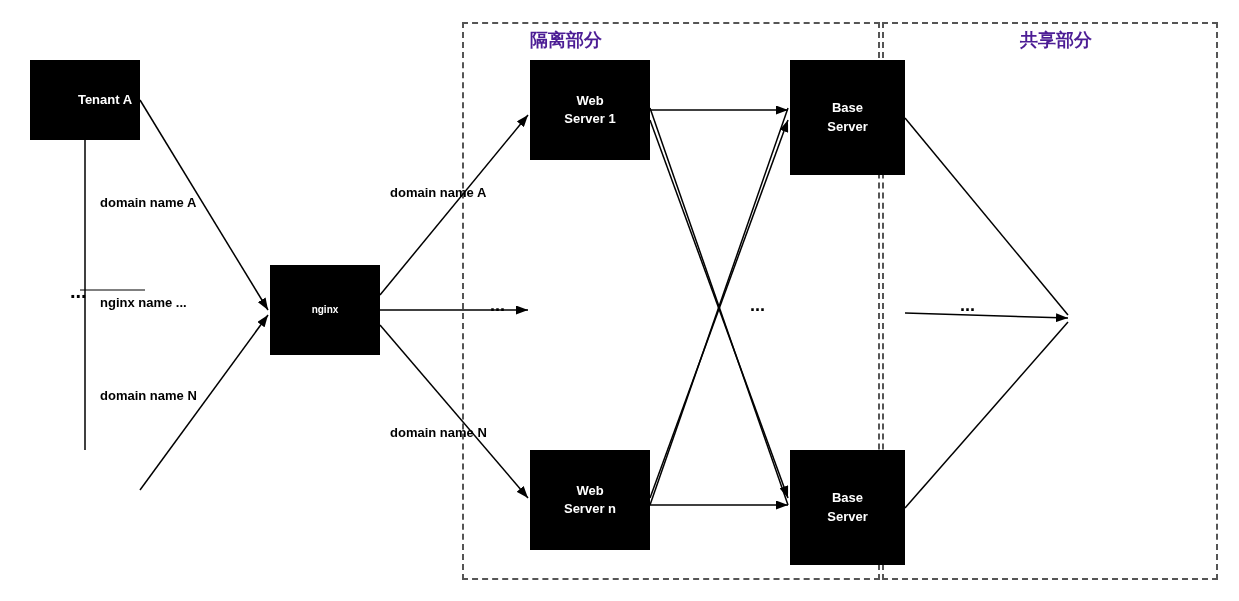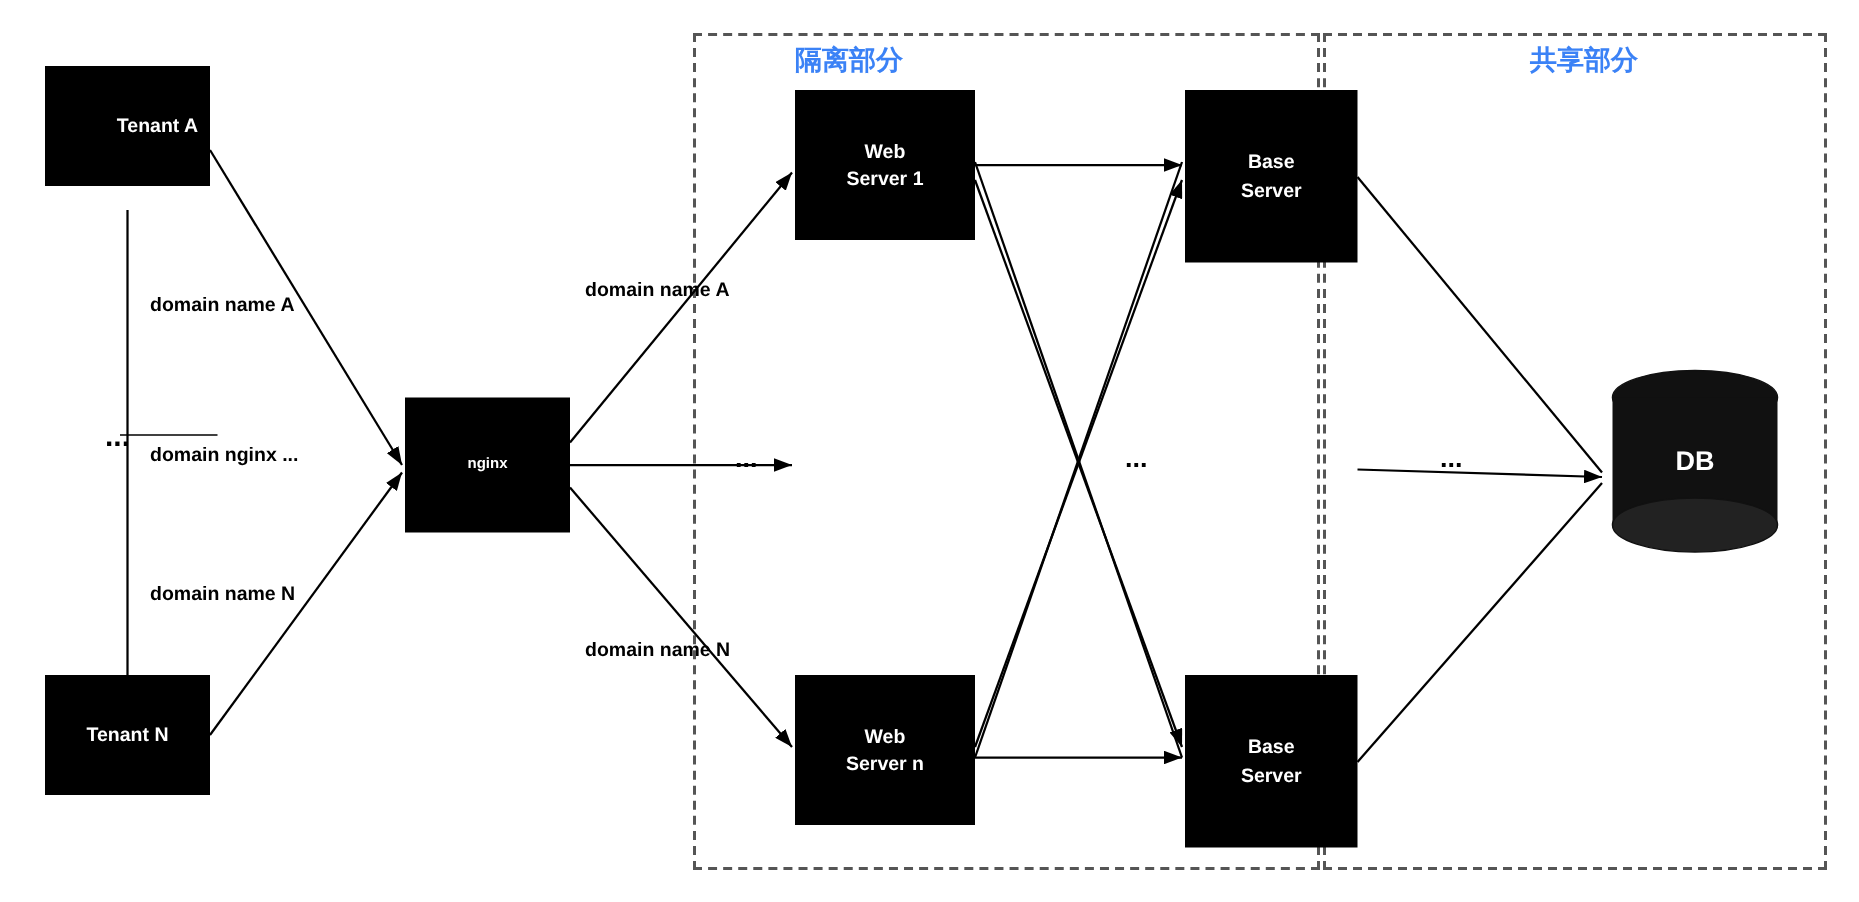--- a/index.html
+++ b/index.html
@@ -27,21 +27,21 @@
       text-align: center;
       font-size: 14px;
       font-weight: bold;
       line-height: 1.4;
     }
     
     .section-label {
       position: absolute;
       font-size: 18px;
       font-weight: bold;
-      color: #3b82f6;
+      color: #4c1d95;
     }
     
     .arrow-label {
       position: absolute;
       font-size: 13px;
       color: #000;
       font-weight: bold;
     }
     
     .dashed-section {
@@ -105,27 +105,24 @@
     <line x1="905" y1="118" x2="1068" y2="315" stroke="#000" stroke-width="1.5"></line>
     <line x1="905" y1="508" x2="1068" y2="322" stroke="#000" stroke-width="1.5"></line>
 
     <line x1="905" y1="313" x2="1068" y2="318" stroke="#000" stroke-width="1.5" marker-end="url(#arrowhead)"></line>
 
     <line x1="85" y1="140" x2="85" y2="450" stroke="#000" stroke-width="1.5"></line>
 
     <line x1="80" y1="290" x2="145" y2="290" stroke="#000" stroke-width="1" stroke-dasharray="none"></line>
   </svg>
 
-  <div class="box" style="left:30px; top:44px; width:110px; height:80px; font-size:13px;padding-left:40px;">
+  <div class="box" style="left:30px; top:60px; width:110px; height:80px; font-size:13px;padding-left:40px;">
     <span>Tenant A</span>
   </div>
 
-  <div class="box" style="left:30px; top:450px; width:110px; height:80px; font-size:13px;">
-    <span>Tenant N</span>
-  </div>
 
   <div class="box" style="left:270px; top:265px; width:110px; height:90px; font-size:10px;">
     <span>nginx</span>
   </div>
 
   <div class="box" style="left:530px; top:60px; width:120px; height:100px; font-size:13px; white-space:pre-line;">
     <span>Web<br>Server 1</span>
   </div>
 
   <div class="box" style="left:530px; top:450px; width:120px; height:100px; font-size:13px; white-space:pre-line;">
@@ -133,39 +130,31 @@
   </div>
 
   <div class="box" style="left:790px; top:60px; width:115px; height:115px; font-size:13px; white-space:pre-line;">
     <span>Base<br>Server</span>
   </div>
 
   <div class="box" style="left:790px; top:450px; width:115px; height:115px; font-size:13px; white-space:pre-line;">
     <span>Base<br>Server</span>
   </div>
 
-  <div style="position:absolute; left:1065px; top:245px; width:130px; height:130px;">
-    <svg width="130" height="130" viewBox="0 0 130 130">
-      <ellipse cx="65" cy="20" rx="55" ry="18" fill="#111" stroke="#111"></ellipse>
-      <rect x="10" y="20" width="110" height="85" fill="#111"></rect>
-      <ellipse cx="65" cy="105" rx="55" ry="18" fill="#222" stroke="#111"></ellipse>
-      <text x="65" y="68" text-anchor="middle" fill="white" font-size="18" font-weight="bold">DB</text>
-    </svg>
-  </div>
 
   <div class="arrow-label" style="left:100px; top:195px; font-weight:bold; font-size:13px;">
     <span>domain name A</span>
   </div>
 
   <div class="ellipsis-label" style="left:70px; top:280px; font-size:20px;">
     <span>...</span>
   </div>
 
   <div class="arrow-label" style="left:100px; top:295px; font-weight:bold; font-size:13px;">
-    <span>domain nginx ...</span>
+    <span>nginx name ...</span>
   </div>
 
   <div class="arrow-label" style="left:100px; top:388px; font-weight:bold; font-size:13px;">
     <span>domain name N</span>
   </div>
 
   <div class="arrow-label" style="left:390px; top:185px; font-weight:bold; font-size:13px;">
     <span>domain name A</span>
   </div>
 

